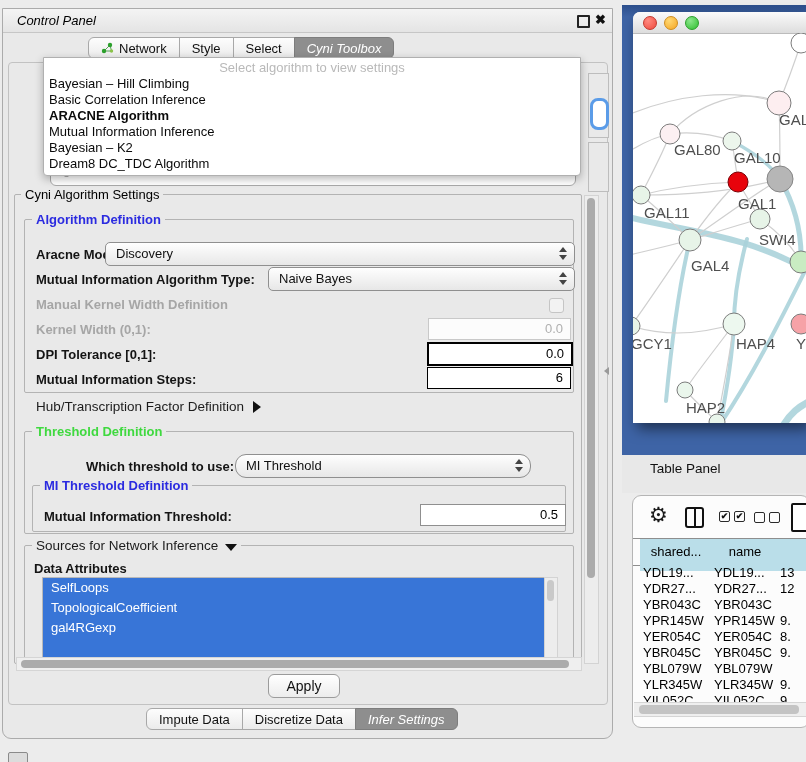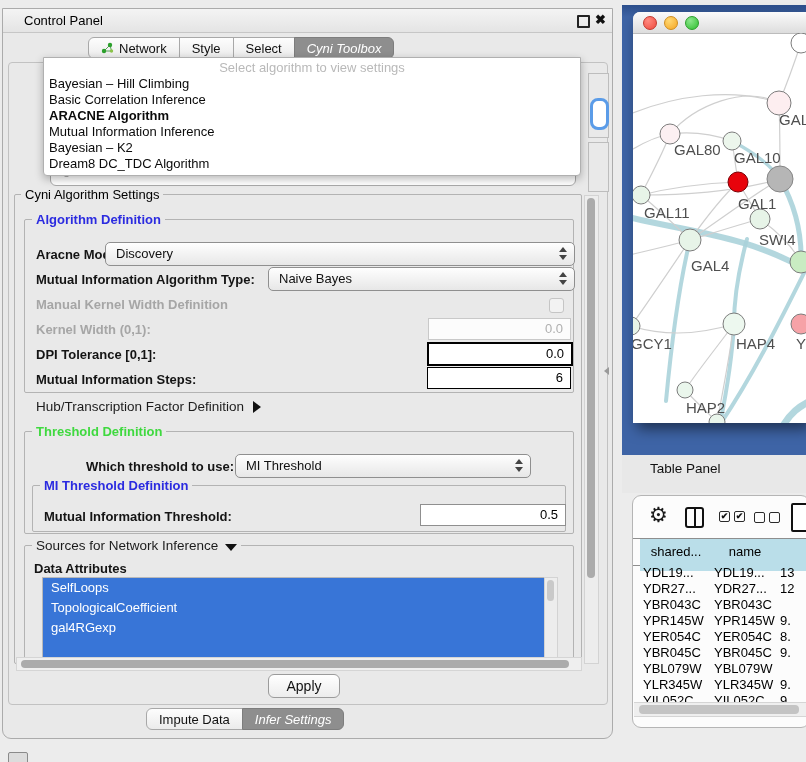--- a/index.html
+++ b/index.html
@@ -5,21 +5,21 @@
   html,body{margin:0;padding:0;width:806px;height:762px;overflow:hidden;
     font-family:"Liberation Sans",sans-serif;background:#ececec;}
   #root{position:relative;width:806px;height:762px;overflow:hidden;}
   .abs{position:absolute;}
 
   
   .cp{left:2px;top:8px;width:609px;height:729px;background:#e9e9e9;
       border:1px solid #ababab;border-radius:0 0 9px 9px;}
   .cp-titlebar{left:0;top:0;right:0;height:23px;background:linear-gradient(#f4f4f4,#e4e4e4);
       border-bottom:1px solid #c6c6c6;}
-  .cp-title{left:21px;top:0;line-height:23px;font-size:13px;color:#000;}
+  .cp-title{left:14px;top:0;line-height:23px;font-size:13px;color:#000;font-style:italic;}
   .float-btn{right:22px;top:6px;width:9px;height:9px;border:2px solid #222;border-radius:1px;}
   .close-btn{right:6px;top:3px;font-size:13px;font-weight:bold;color:#111;}
 
   
   .tabrow{display:flex;height:22px;}
   .tab{display:flex;align-items:center;gap:5px;padding:0 12px;font-size:13px;color:#111;
       background:linear-gradient(#fdfdfd,#ebebeb);border:1px solid #a8a8a8;margin-left:-1px;
       white-space:nowrap;}
   .tab:first-child{border-radius:6px 0 0 6px;margin-left:0;}
   .tab:last-child{border-radius:0 6px 6px 0;}
@@ -217,21 +217,21 @@
 
   <div class="abs" style="left:36px;top:399px;display:flex;align-items:center;gap:9px;">
     <span class="plain">Hub/Transcription Factor Definition</span>
     <span class="tri-right"></span>
   </div>
 
   <div class="abs grp" style="left:24px;top:431px;width:548px;height:101px;"></div>
   <div class="abs grp-title t-green" style="left:32px;top:424px;">Threshold Definition</div>
 
   <div class="abs lbl" style="left:86px;top:459px;">Which threshold to use:</div>
-  <div class="abs combo" style="left:235px;top:454px;width:294px;height:22px;">
+  <div class="abs combo" style="left:235px;top:454px;width:294px;height:22px;border-radius:11px;">
     <span class="txt">MI Threshold</span>
     <span class="arr">
         <span class="tri-up" style="display:block"></span>
         <span class="tri-dn" style="display:block"></span>
       </span>
   </div>
 
   <div class="abs grp" style="left:32px;top:485px;width:532px;height:45px;"></div>
   <div class="abs grp-title t-blue" style="left:40px;top:478px;">MI Threshold Definition</div>
   <div class="abs lbl" style="left:44px;top:509px;">Mutual Information Threshold:</div>
@@ -256,20 +256,23 @@
 
   <div class="abs hscroll" style="left:16px;top:657px;width:564px;height:12px;">
     <div class="hthumb" style="left:4px;top:2px;width:548px;height:8px;"></div>
   </div>
 
   <div class="abs btn" style="left:268px;top:674px;width:70px;height:22px;">Apply</div>
 
   <div class="abs tabrow" id="bottom-tabs" style="left:146px;top:708px;">
       <div class="tab">
         <span>Impute Data</span>
+      </div>
+      <div class="tab">
+        <span>Discretize Data</span>
       </div>
       <div class="tab sel">
         <span>Infer Settings</span>
       </div>
     </div>
 
   <div class="abs gutter-arrow" style="left:604px;top:367px;"></div>
   <div class="abs dock-chip" style="left:8px;top:752px;width:18px;height:10px;"></div>
 
   <div class="abs desktop"></div>

